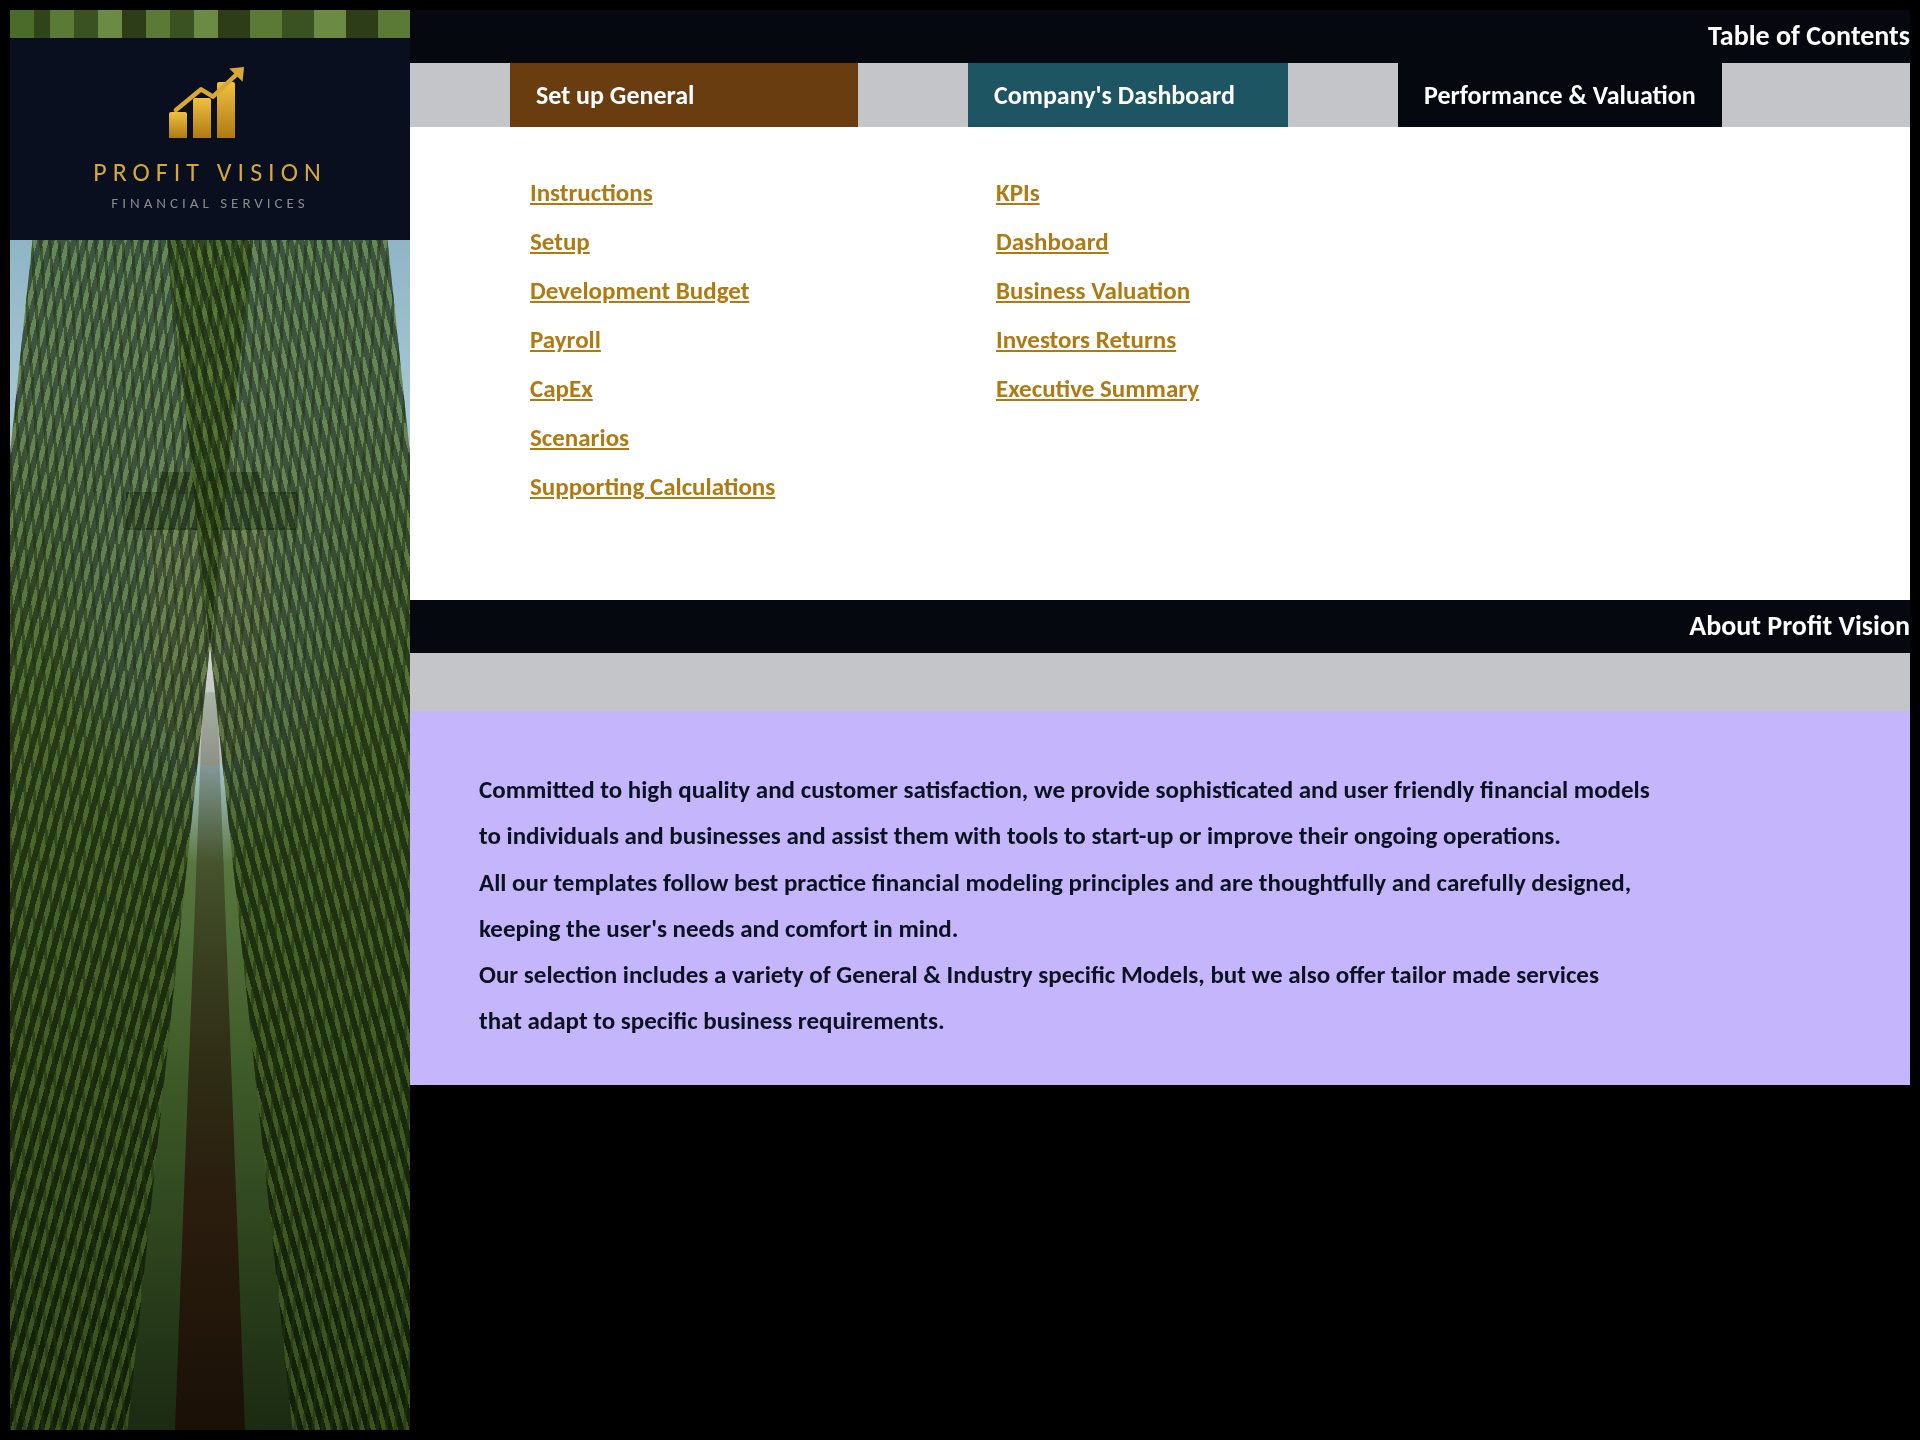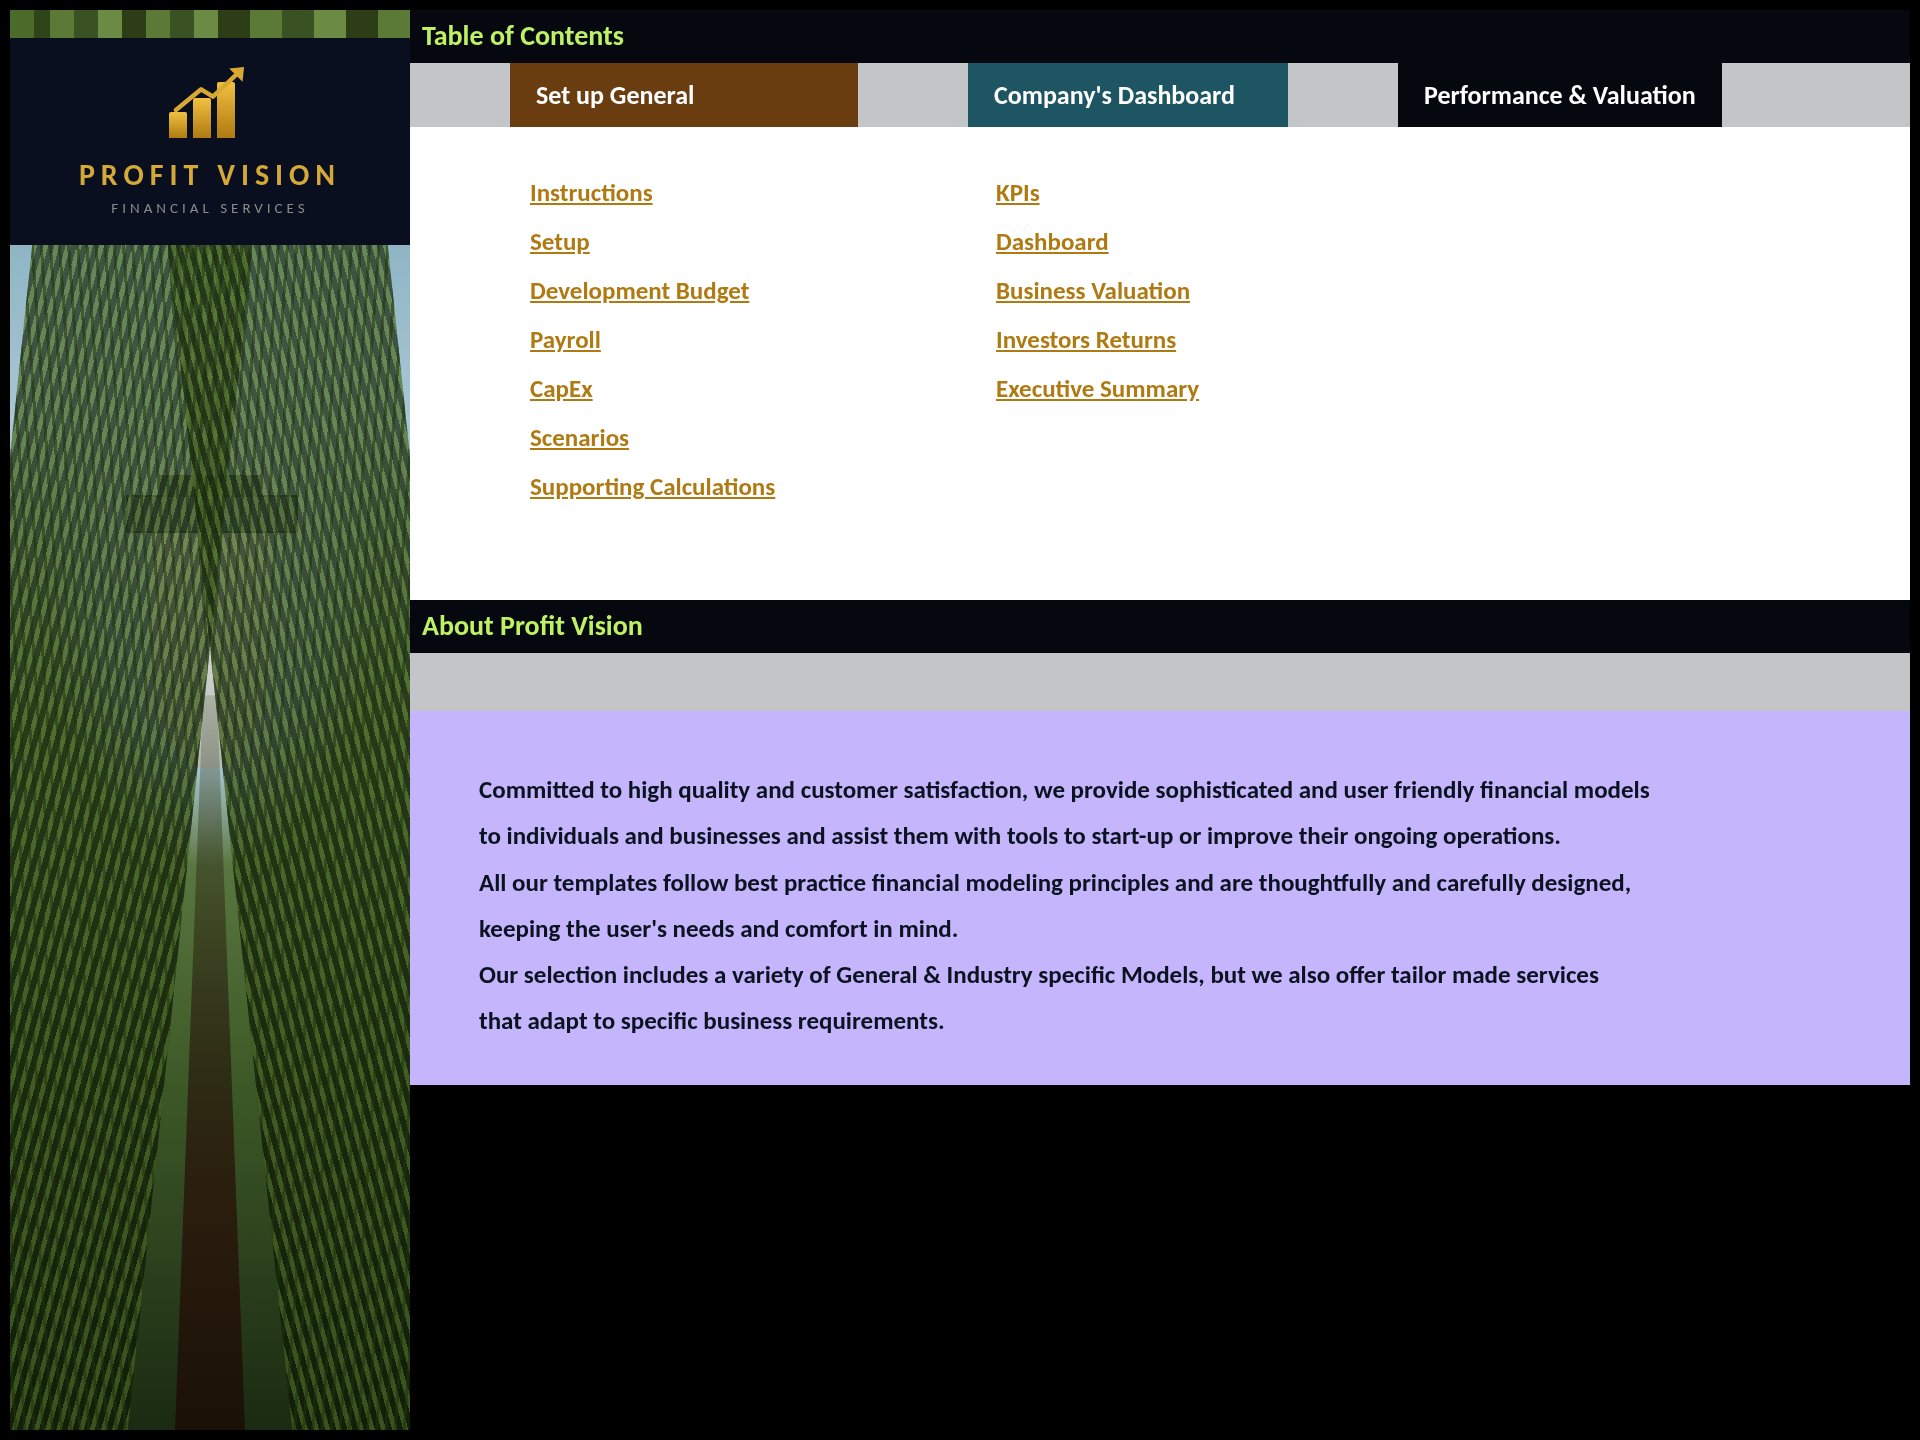--- a/index.html
+++ b/index.html
@@ -56,23 +56,23 @@
          border-radius: 2px 2px 0 0; }
   .b1 { left: 4px;  height: 26px; }
   .b2 { left: 28px; height: 40px; }
   .b3 { left: 52px; height: 56px; }
   .arrow {
     position: absolute; left: 8px; bottom: 22px; width: 74px; height: 52px;
   }
   .arrow svg { width: 100%; height: 100%; }
   .brand-name {
     color: #d4a93a;
-    font-size: 30px;
+    font-size: 26px;
     letter-spacing: 6px;
-    font-weight: 700;
+    font-weight: 400;
   }
   .brand-sub {
     color: #8a8a8a;
     font-size: 15px;
     letter-spacing: 4px;
     margin-top: 6px;
   }
   .field-img {
     flex: 1;
     position: relative;
@@ -128,25 +128,25 @@
     padding: 60px 20px 80px;
   }
   .title-band h1 {
     font-size: 62px;
     font-weight: 800;
     color: #11161a;
     line-height: 1.25;
   }
   .section-bar {
     background: #06080f;
-    color: #bef264;
-    text-align: left;
+    color: #ffffff;
+    text-align: right;
     font-size: 28px;
     font-weight: 700;
-    padding: 8px 12px 10px;
+    padding: 8px 0 10px;
   }
   .tabs-row {
     display: flex;
     background: #c3c5c9;
     height: 64px;
   }
   .tab-gap { flex: 0 0 100px; background: #c3c5c9; }
   .tab-gap.small { flex: 0 0 110px; }
   .tab {
     display: flex; align-items: center;

